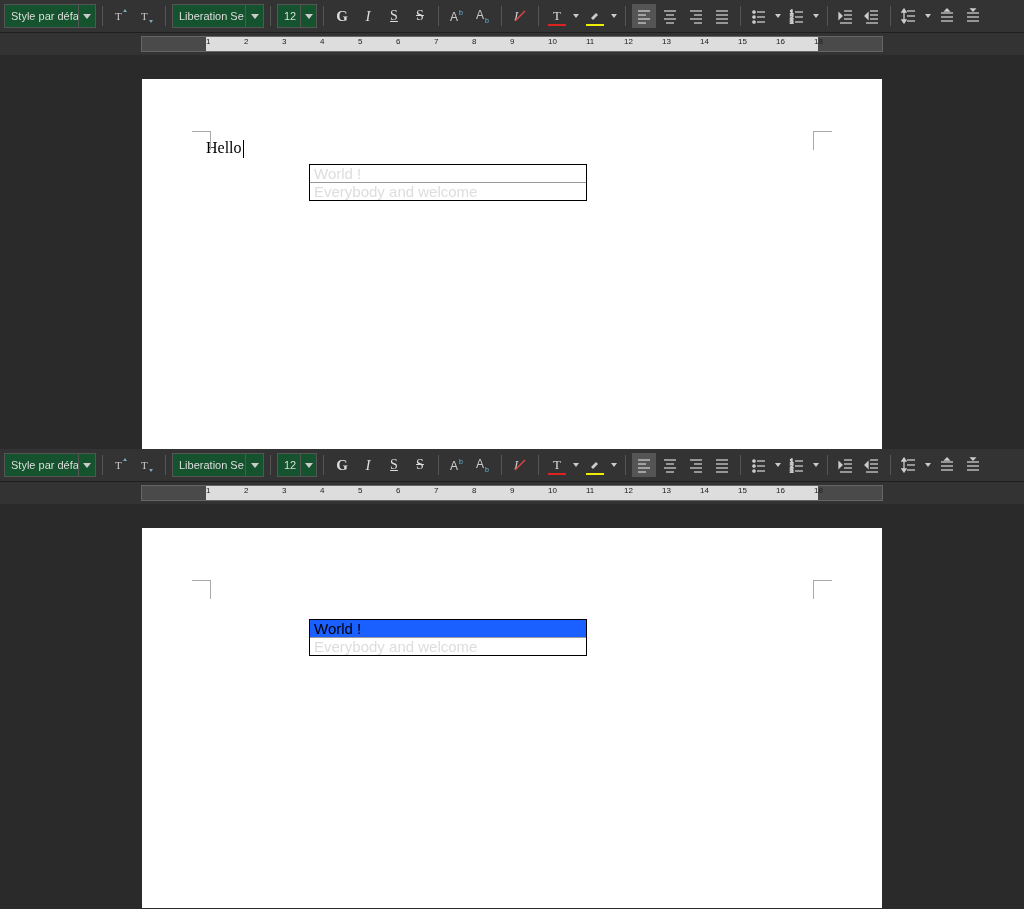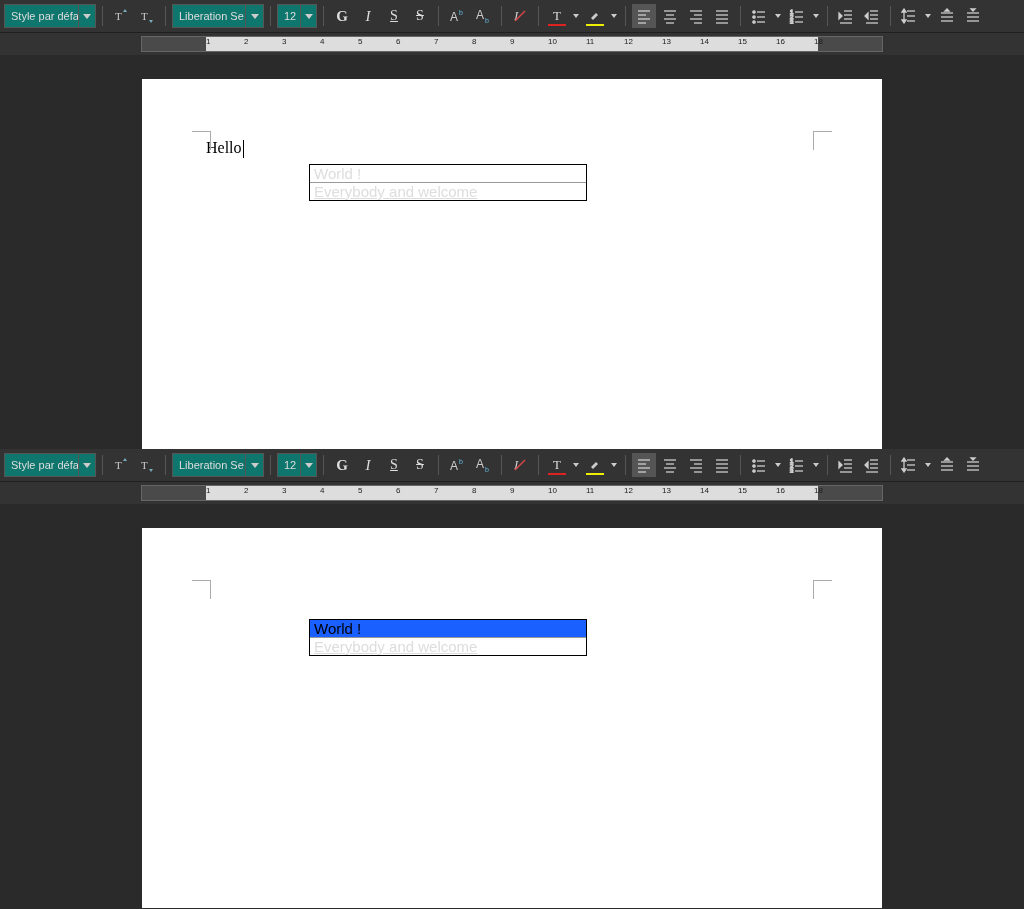--- a/index.html
+++ b/index.html
@@ -1,19 +1,19 @@
 <!DOCTYPE html>
 <html><head>
 <meta charset="utf-8">
 <style>
   html,body{margin:0;padding:0;background:#2a2a2a;font-family:sans-serif;font-size:12px;color:#ddd;width:1024px;}
   .pane{display:flex;flex-direction:column;}
   .toolbar{display:flex;align-items:center;height:32px;background:#333;border-bottom:1px solid #1f1f1f;padding:0 4px;gap:2px;}
   .sep{width:1px;height:20px;background:#555;margin:0 4px;}
-  .combo{display:flex;align-items:center;background:#0f766e;border:1px solid #555;height:22px;}
+  .combo{display:flex;align-items:center;background:#14532d;border:1px solid #555;height:22px;}
   .combo-text{padding:0 6px;font-size:11px;color:#ddd;white-space:nowrap;overflow:hidden;}
   .combo-arrow{width:18px;height:22px;display:flex;align-items:center;justify-content:center;border-left:1px solid #555;}
   .tri{width:0;height:0;border-left:4px solid transparent;border-right:4px solid transparent;border-top:5px solid #ccc;}
   .ico{width:24px;height:24px;display:flex;align-items:center;justify-content:center;color:#ddd;position:relative;}
   .ico.sel{background:#555;}
   .ico svg{display:block;}
   .dd{width:10px;height:24px;display:flex;align-items:center;justify-content:center;}
   .dd .tri{border-left:3px solid transparent;border-right:3px solid transparent;border-top:4px solid #ccc;}
   .ruler-wrap{height:22px;background:#333;display:flex;justify-content:center;align-items:center;}
   .ruler{width:740px;height:14px;background:#4a4a4a;position:relative;border:1px solid #666;}
@@ -21,21 +21,21 @@
   .ruler .tick{position:absolute;top:0;font-size:8px;color:#222;}
   .doc-area{background:#2a2a2a;display:flex;justify-content:center;padding:24px 0 0 0;}
   .page{width:740px;background:#fff;position:relative;padding:60px 64px 0 64px;box-sizing:border-box;color:#000;font-family:"Liberation Serif","Times New Roman",serif;font-size:15px;}
   .corner{position:absolute;width:18px;height:18px;}
   .corner.tl{left:50px;top:52px;border-left:1px solid #aaa;border-bottom:1px solid #aaa;transform:rotate(180deg);}
   .corner.tr{right:50px;top:52px;border-right:1px solid #aaa;border-bottom:1px solid #aaa;transform:rotate(180deg);}
   .text-line{font-size:16px;}
   .cursor{display:inline-block;width:0;border-left:1px solid #000;height:18px;vertical-align:middle;margin-left:1px;}
   .ac-box{position:absolute;border:1px solid #000;background:#fff;font-family:sans-serif;font-size:15px;}
   .ac-item{padding:0 4px;border-bottom:1px solid #999;}
-  .ac-item:last-child{border-bottom:none;text-decoration:underline;}
+  .ac-item:last-child{border-bottom:none;}
   .ac-item.sel{background:#1a5fff;color:#000;}
   .font-underline{position:absolute;left:3px;right:3px;bottom:2px;height:2px;}
 </style>
 </head>
 <body>
 
 <div style="position:relative">
     <div class="pane">
       <div class="toolbar">
         <div class="combo" style="width:90px">

